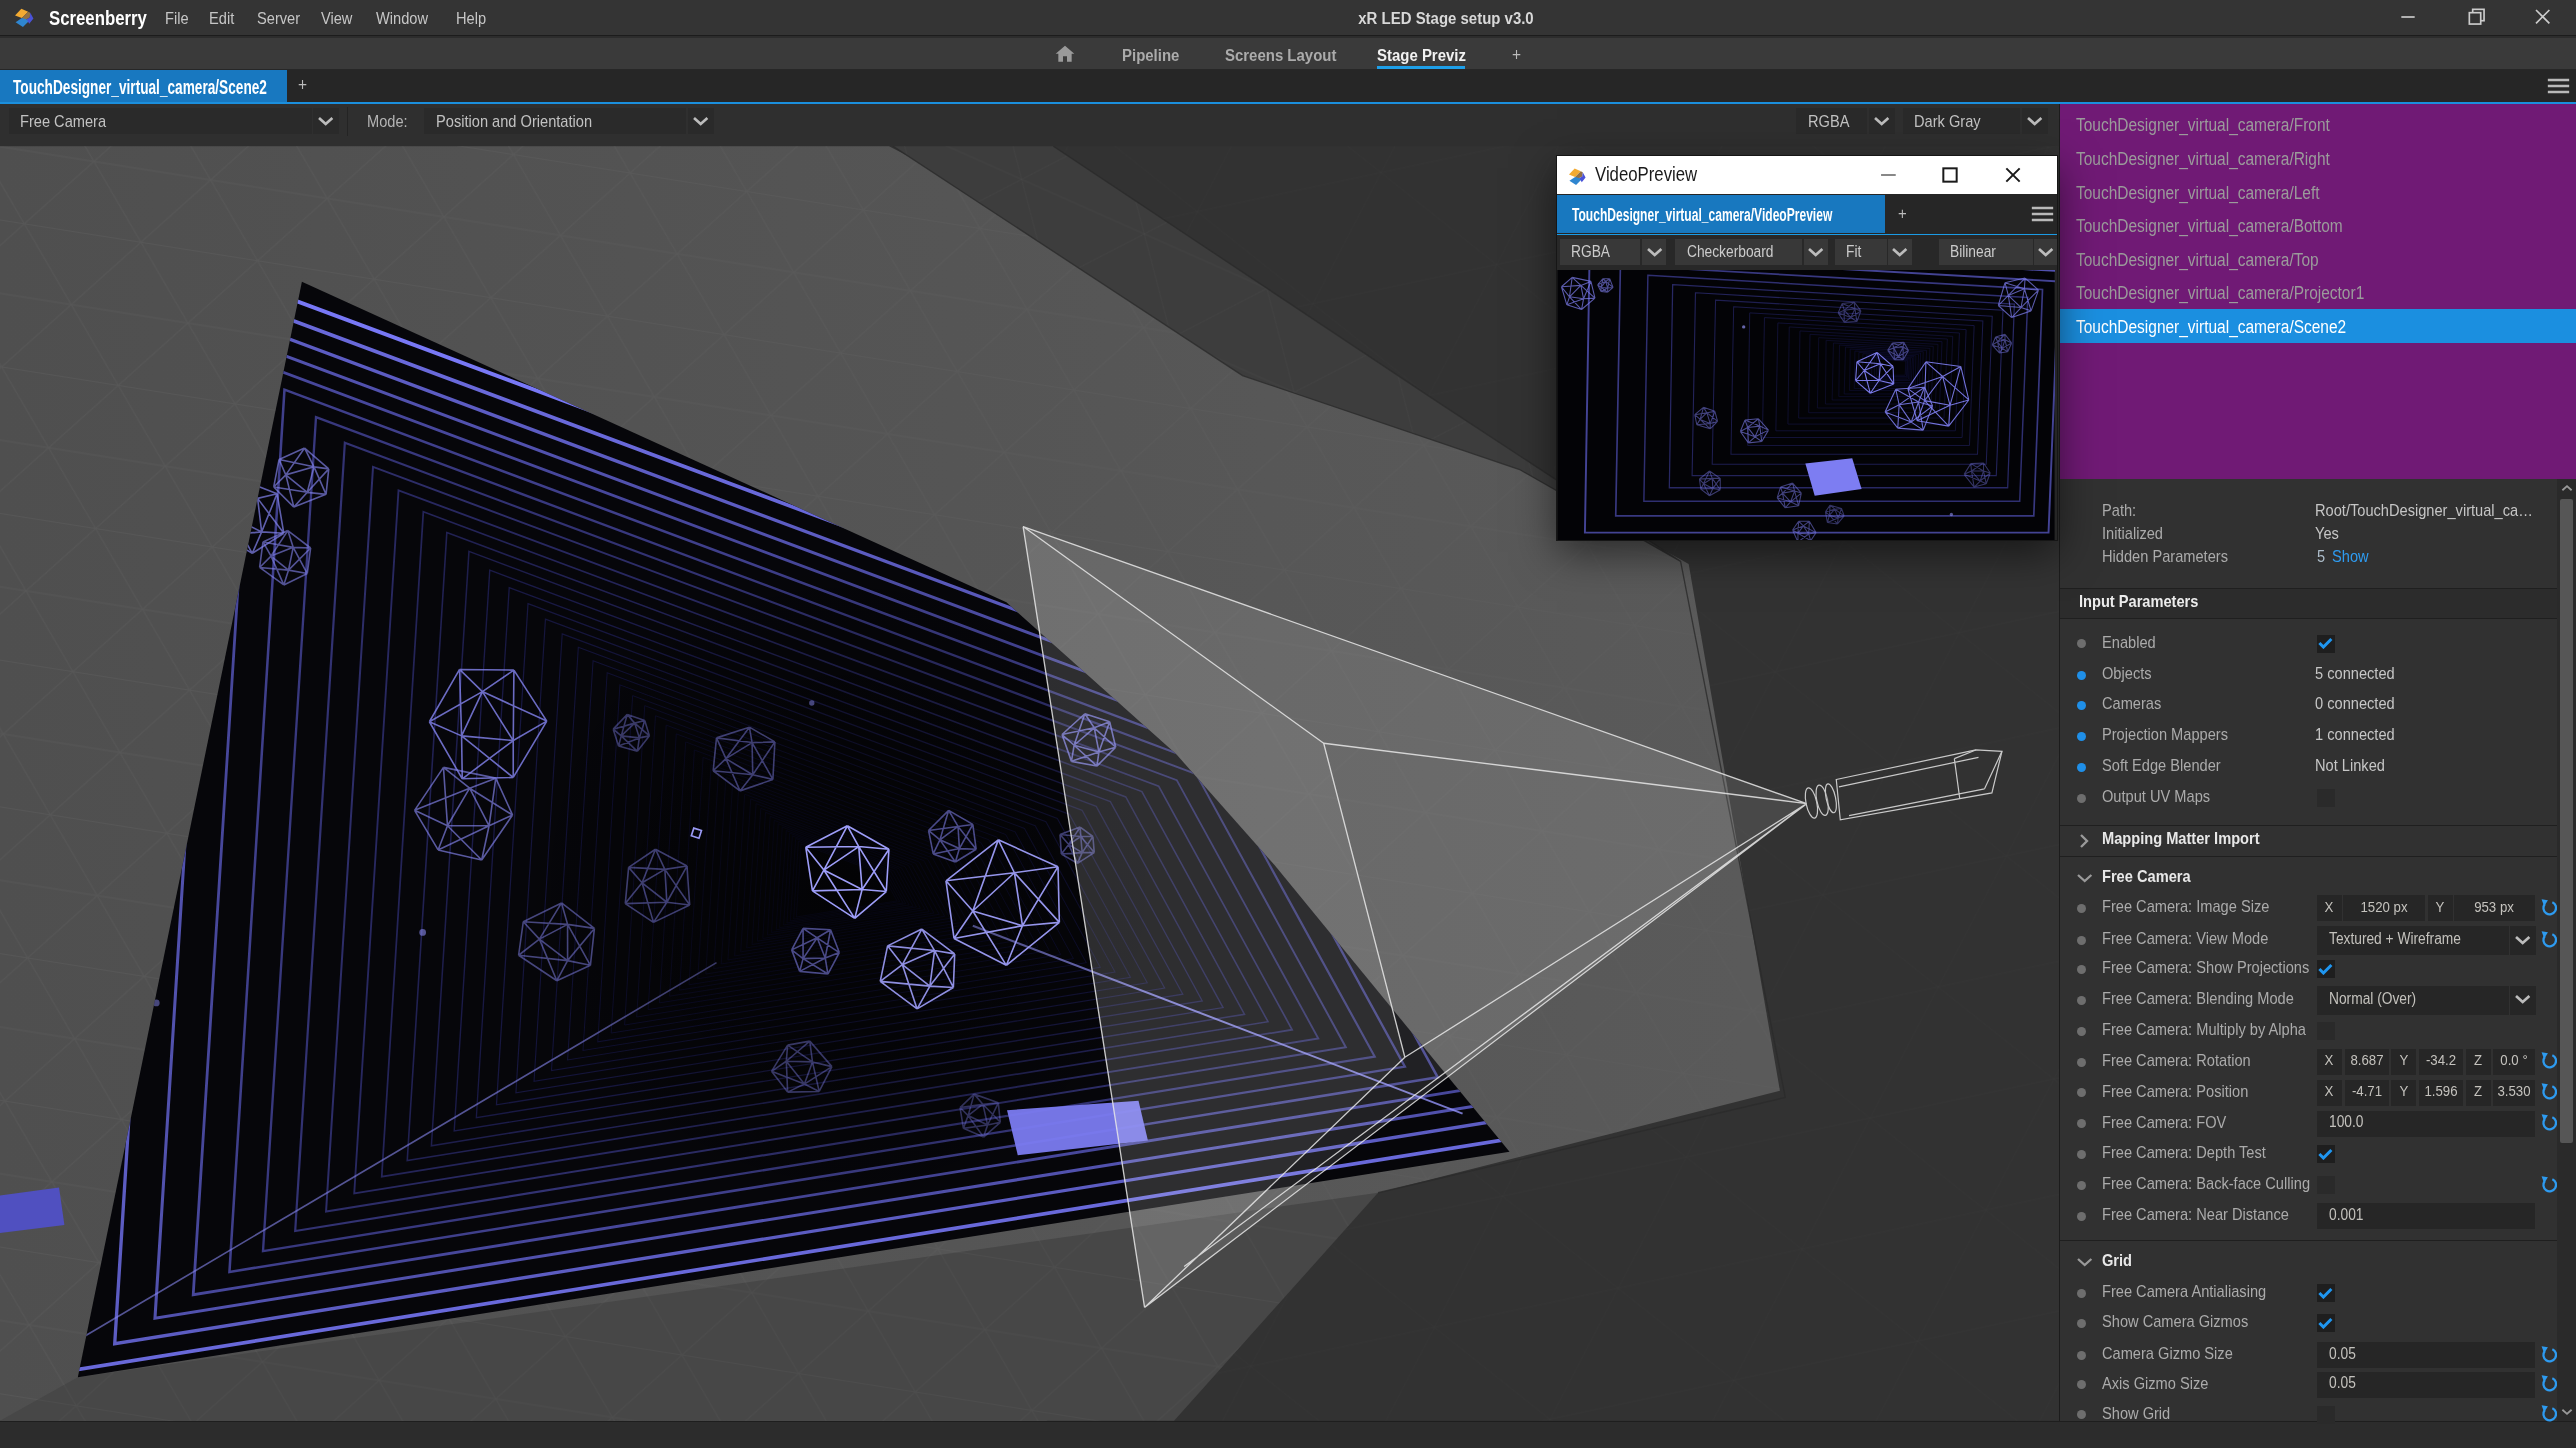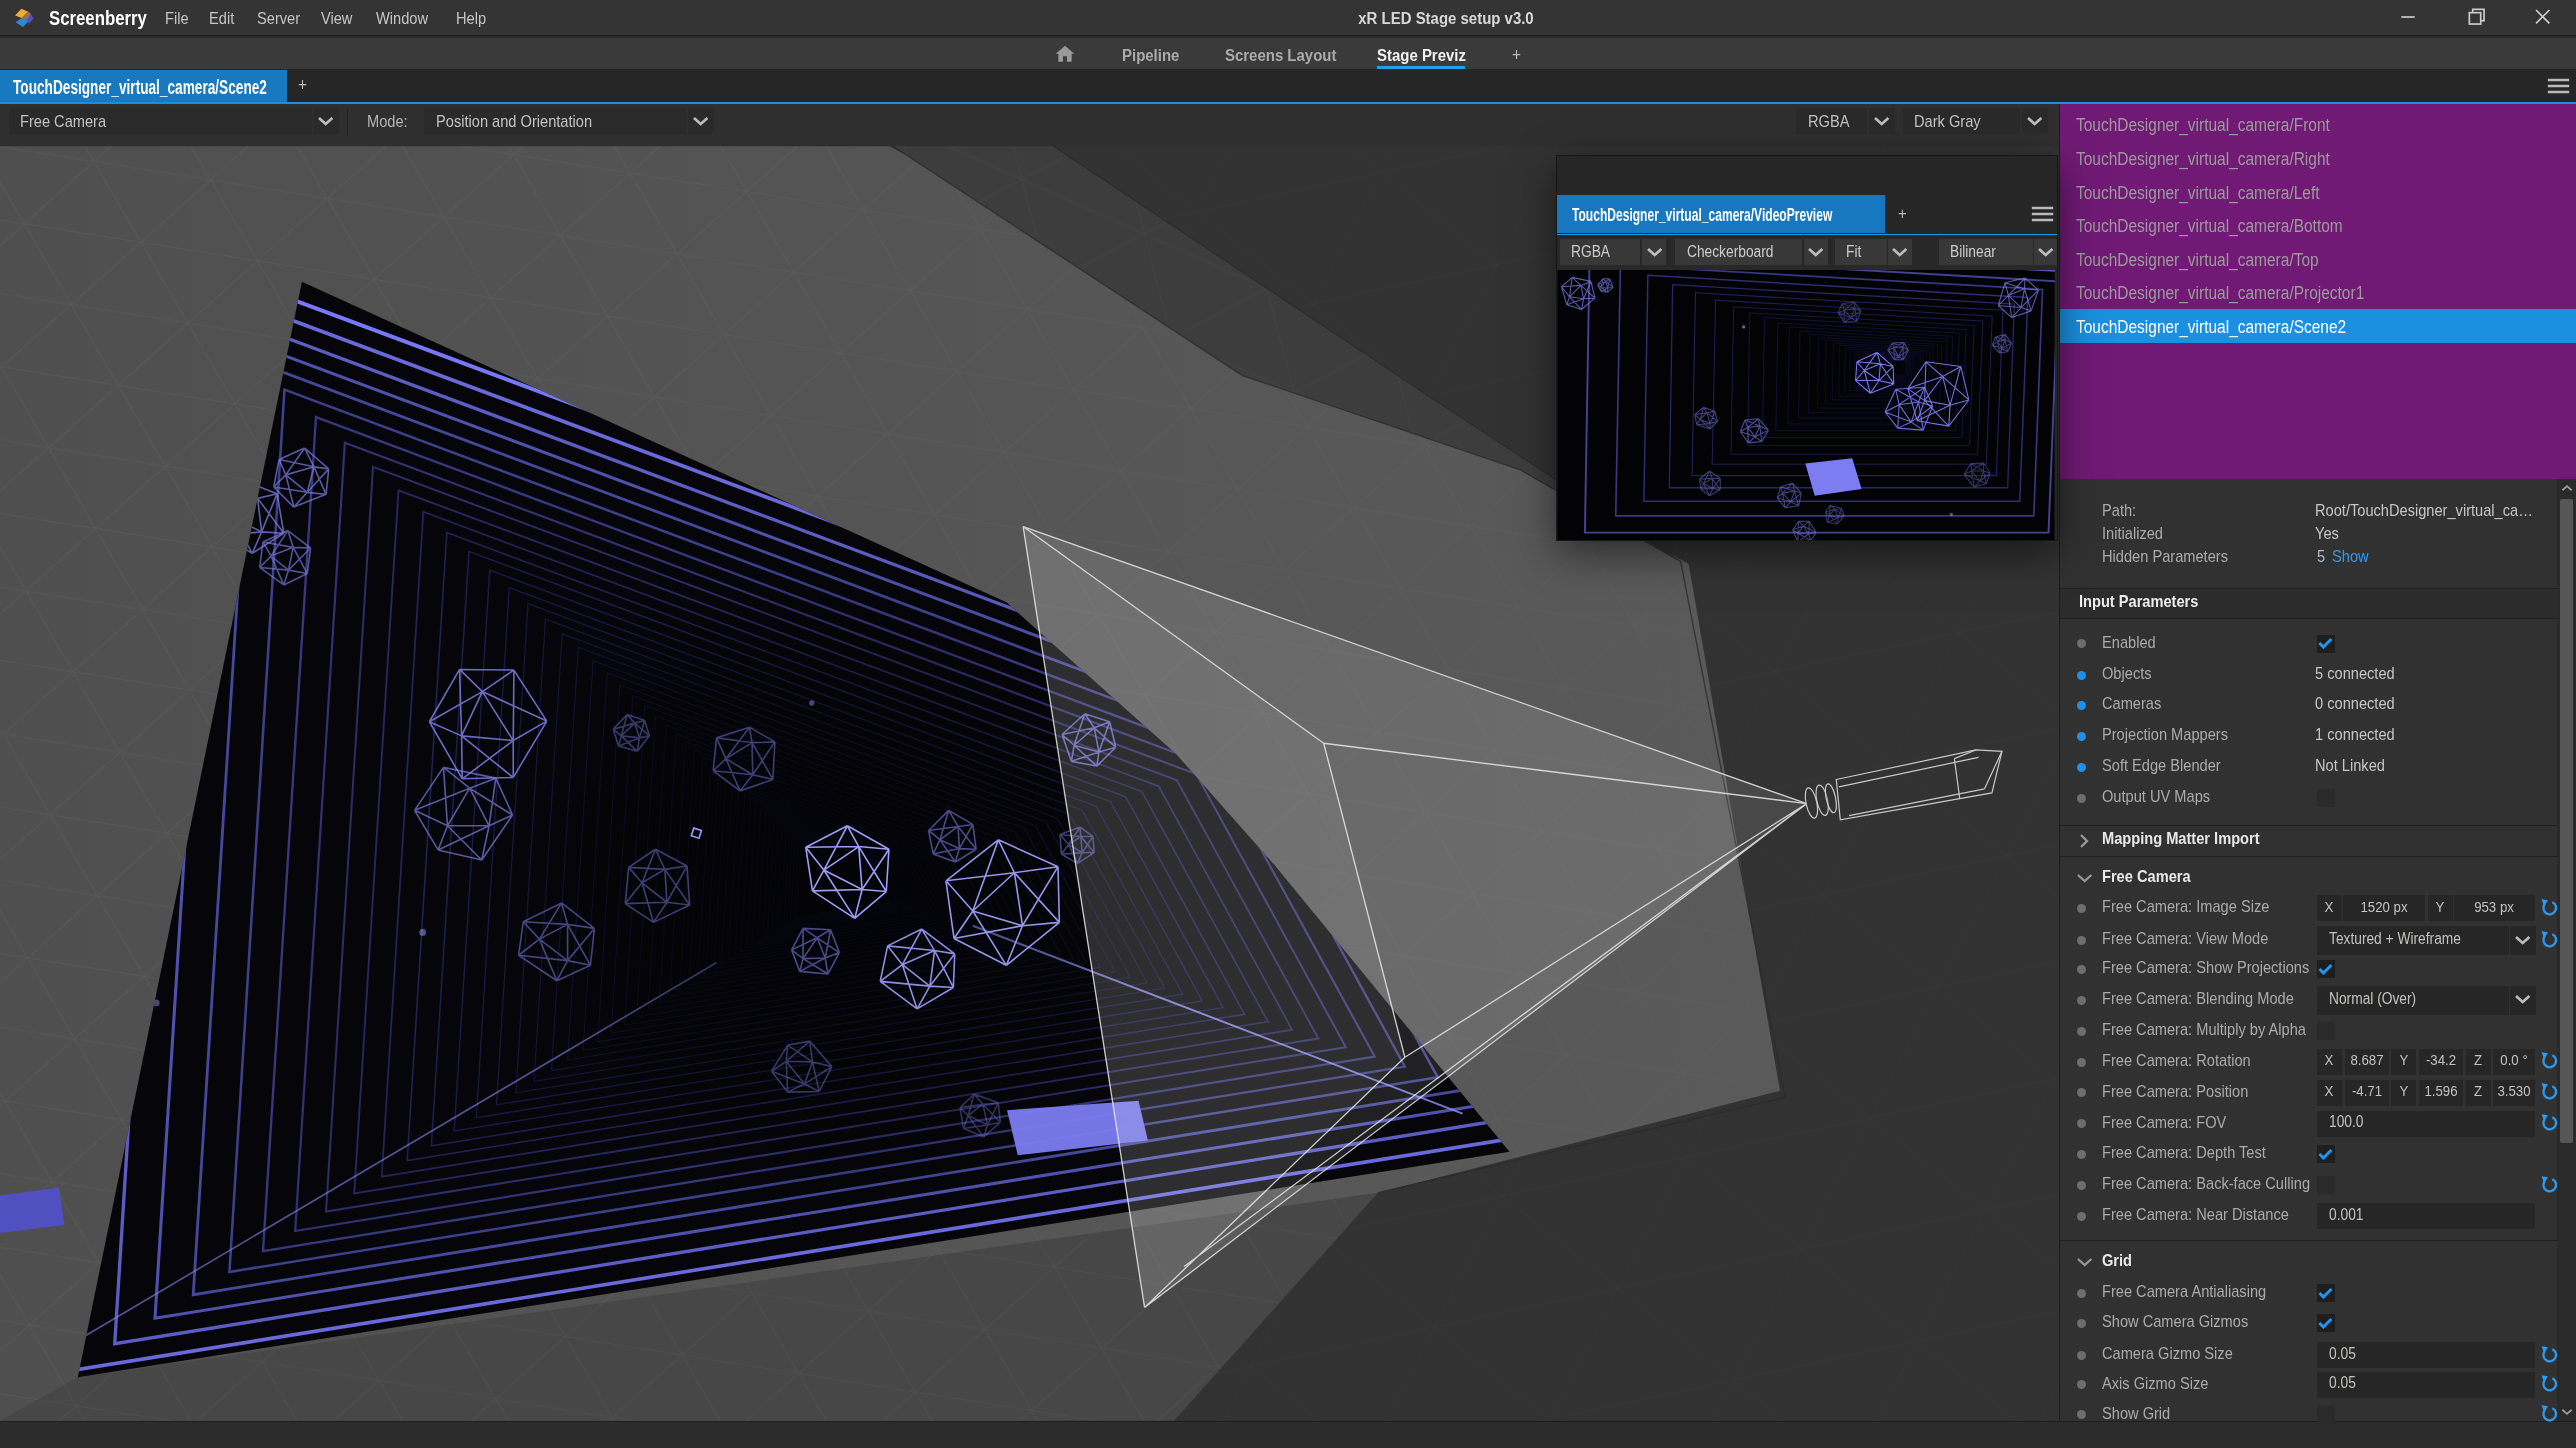--- a/index.html
+++ b/index.html
@@ -405,20 +405,38 @@
 <svg class="abs" style="left:4px;top:5.4px" width="12" height="8" viewBox="0 0 26 16">
           <path d="M3 13 L13 4 L23 13" stroke="#9a9a9a" stroke-width="4" fill="none"></path>
         </svg>
 <div class="abs" style="left:3.4px;top:20px;width:12.7px;height:644px;background:#565656;border-radius:2px"></div>
 <svg class="abs" style="left:4px;top:929px" width="12" height="8" viewBox="0 0 26 16">
           <path d="M3 3 L13 12 L23 3" stroke="#9a9a9a" stroke-width="4" fill="none"></path>
         </svg>
 </div>
 </div>
 <div class="abs" style="left:1557px;top:156px;width:500px;height:384px;box-shadow:0 12px 40px rgba(0,0,0,0.55);background:#262626;outline:1.3px solid #161616">
+<div class="abs" style="left:0;top:0;width:500px;height:38px;background:#ffffff">
+<div class="abs" style="left:10.7px;top:10px"><svg width="19" height="19" viewBox="0 0 40 40">
+<polygon points="2,18 14,5 27,11 15,23" fill="#f3ab32"></polygon>
+<polygon points="15,23 27,11 31,13 30,22 19,28" fill="#937243"></polygon>
+<polygon points="3,31 15,23 30,27 17,40" fill="#2f86d0"></polygon>
+<polygon points="24,25 30,22 31,13 37,24 29,34" fill="#4a52d8"></polygon>
+</svg></div>
+<div class="abs txt" style="left:38px;top:7.4px;font-size:19.5px;font-weight:normal;color:#1a1a1a;transform:scaleX(0.86);transform-origin:0 50%;">VideoPreview</div>
+<svg class="abs" style="left:324px;top:17.4px" width="14.8" height="4" viewBox="0 0 22 6">
+          <path d="M0 3 H22" stroke="#888888" stroke-width="3"></path>
+        </svg>
+<svg class="abs" style="left:385px;top:10.7px" width="16" height="16" viewBox="0 0 24 24">
+          <rect x="2" y="2" width="20" height="20" fill="none" stroke="#1a1a1a" stroke-width="3"></rect>
+        </svg>
+<svg class="abs" style="left:448px;top:10.7px" width="16" height="16" viewBox="0 0 24 24">
+          <path d="M2 2 L22 22 M22 2 L2 22" stroke="#1a1a1a" stroke-width="3"></path>
+        </svg>
+</div>
 <div class="abs" style="left:0;top:38px;width:500px;height:41px;background:#262626">
 <div class="abs" style="left:0;top:1.3px;width:328px;height:38px;background:#1878bf"></div>
 <div class="abs txt" style="left:14.8px;top:10.7px;font-size:18px;font-weight:bold;color:#ffffff;transform:scaleX(0.67);transform-origin:0 50%;">TouchDesigner_virtual_camera/VideoPreview</div>
 <div class="abs txt" style="left:341px;top:9.4px;font-size:17.4px;font-weight:normal;color:#bbbbbb;transform:scaleX(0.86);transform-origin:0 50%;">+</div>
 <div class="abs" style="left:474px;top:12px"><svg width="23" height="16" viewBox="0 0 34 24">
             <path d="M1 3 H33 M1 12 H33 M1 21 H33" stroke="#b9b9b9" stroke-width="3.4"></path>
           </svg></div>
 <div class="abs" style="left:0;top:40px;width:500px;height:1.3px;background:#1b9be5"></div>
 </div>
 <div class="abs" style="left:0;top:79px;width:500px;height:35px;background:#282828">

